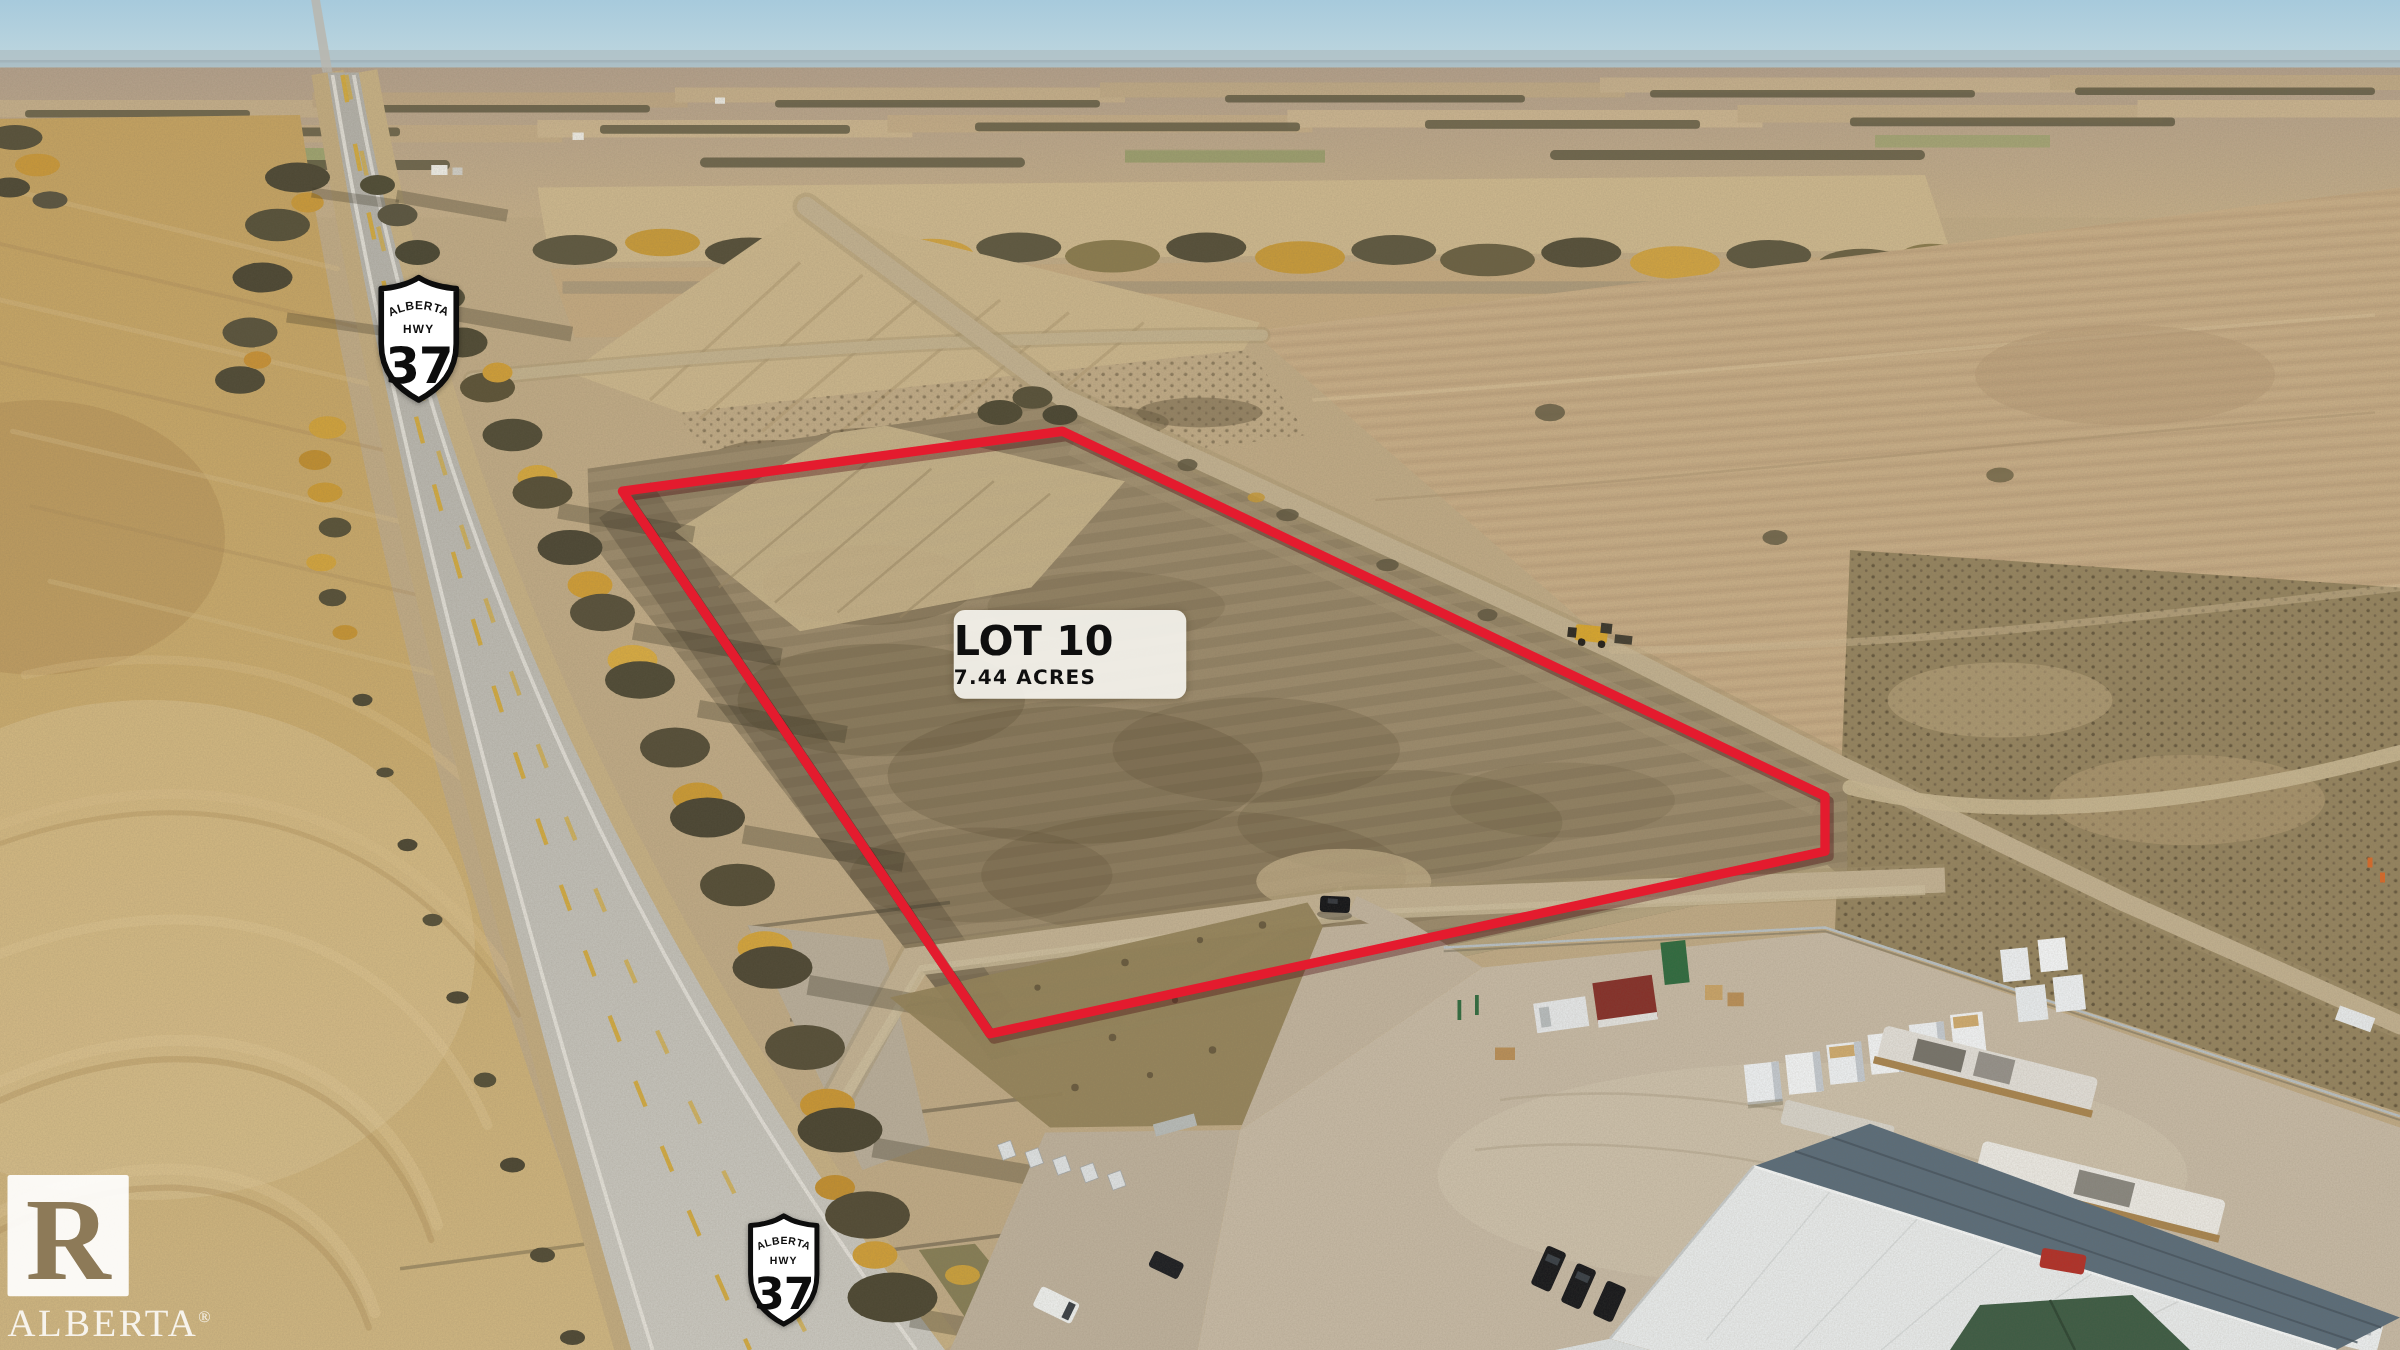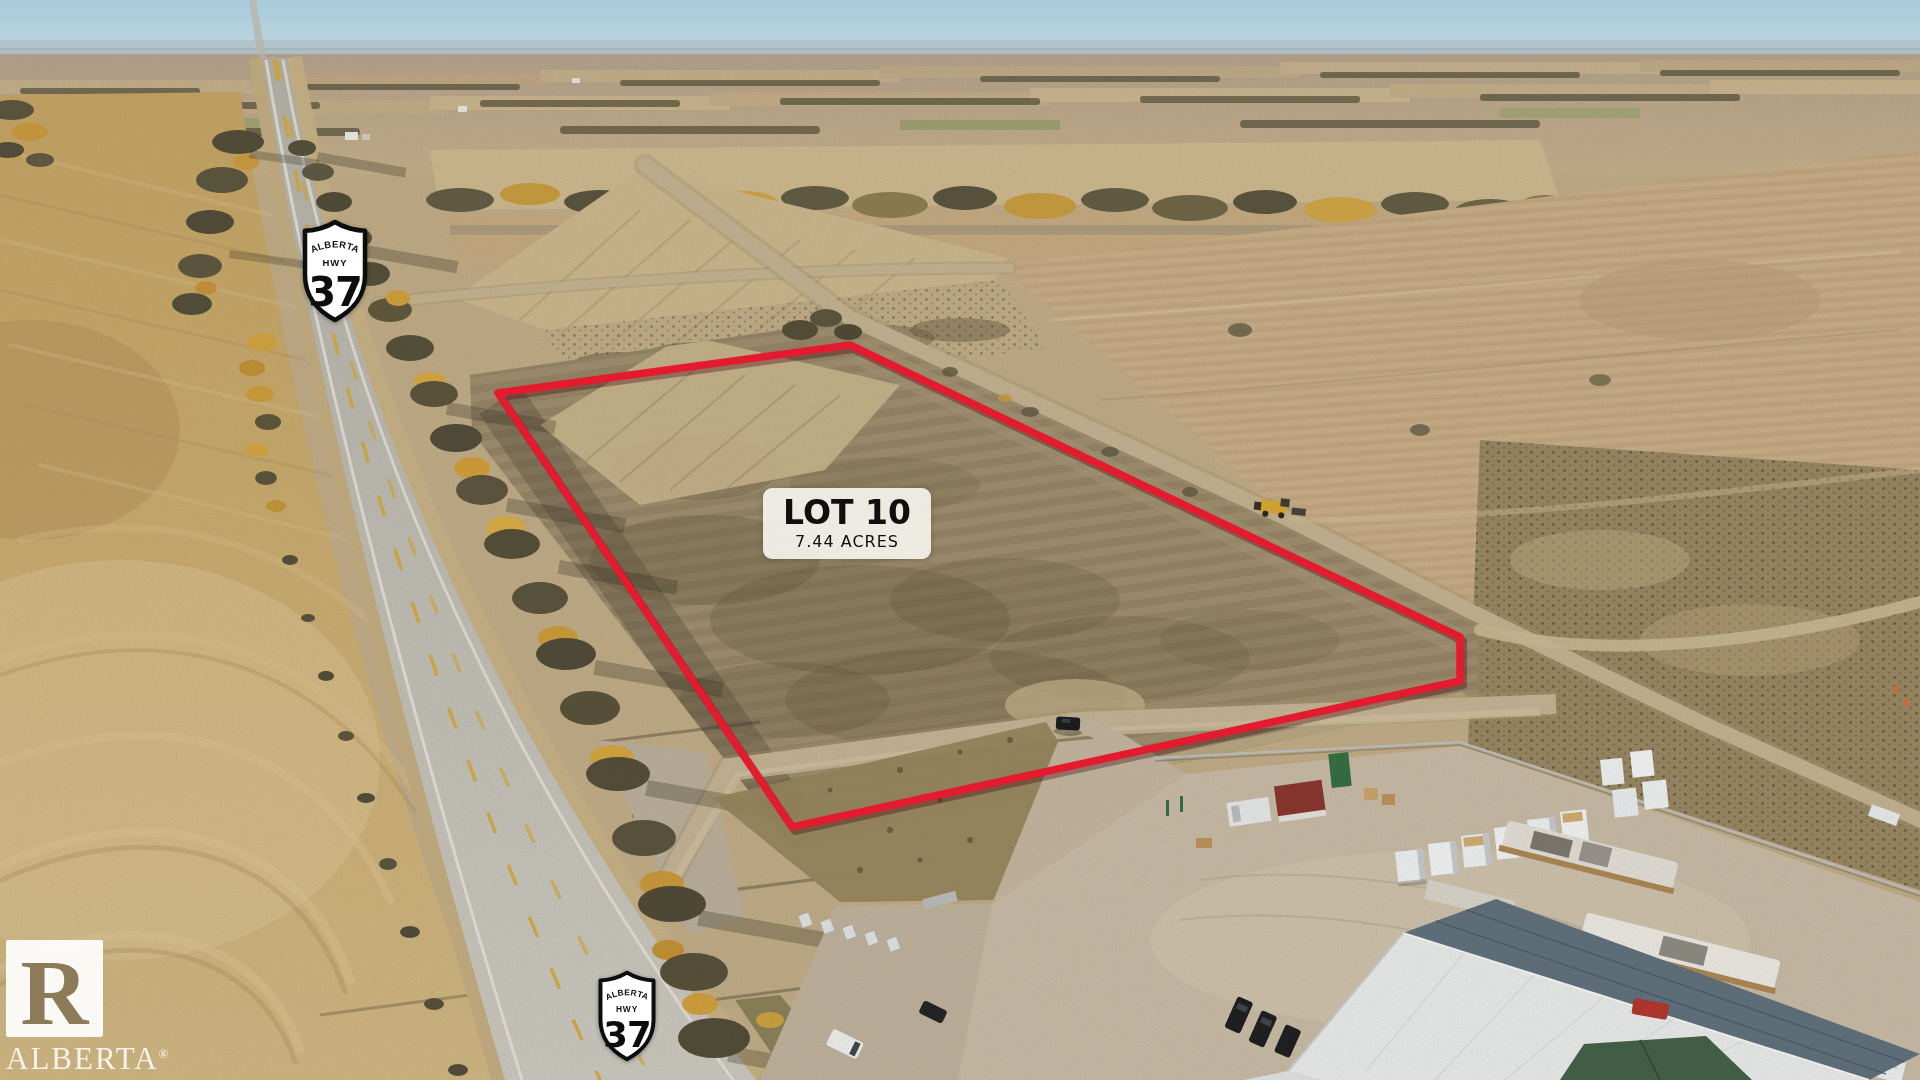--- a/index.html
+++ b/index.html
@@ -5,28 +5,28 @@
   html,body{margin:0;padding:0}
   body{
     width:1920px;height:1080px;overflow:hidden;position:relative;
     background:#b6a48f;font-family:"Liberation Sans",sans-serif;
   }
   .stage{position:absolute;left:0;top:0;width:1920px;height:1080px}
   svg.scene{display:block}
 
   
   .lot-label{
-    position:absolute;left:763px;top:488px;width:168px;height:71px;
+    position:absolute;left:763px;top:488px;width:186px;height:71px;
     background:rgba(247,246,241,.9);border-radius:9px;
-    display:flex;flex-direction:column;align-items:center;justify-content:center;
+    display:flex;flex-direction:column;justify-content:center;
     box-shadow:0 1px 6px rgba(40,30,10,.25);
   }
   .lot-title{font-family:"DejaVu Sans","Liberation Sans",sans-serif;font-weight:bold;
     font-size:33px;color:#0f0f0f;line-height:1;letter-spacing:0}
-  .lot-sub{font-family:"DejaVu Sans","Liberation Sans",sans-serif;font-weight:normal;
+  .lot-sub{font-family:"DejaVu Sans","Liberation Sans",sans-serif;font-weight:bold;
     font-size:16px;color:#0f0f0f;margin-top:3px;letter-spacing:1px}
 
   
   .shield{position:absolute;filter:drop-shadow(0 1px 2px rgba(0,0,0,.35))}
   .shield-a{left:298px;top:219px;width:74px;height:104px}
   .shield-b{left:594px;top:970px;width:66px;height:92px}
   .sh-prov{font-size:9.5px;font-weight:bold;letter-spacing:.4px;text-anchor:middle;
     font-family:"Liberation Sans",sans-serif}
   .sh-road{font-size:9.5px;font-weight:bold;letter-spacing:1px;text-anchor:middle;
     font-family:"Liberation Sans",sans-serif}

